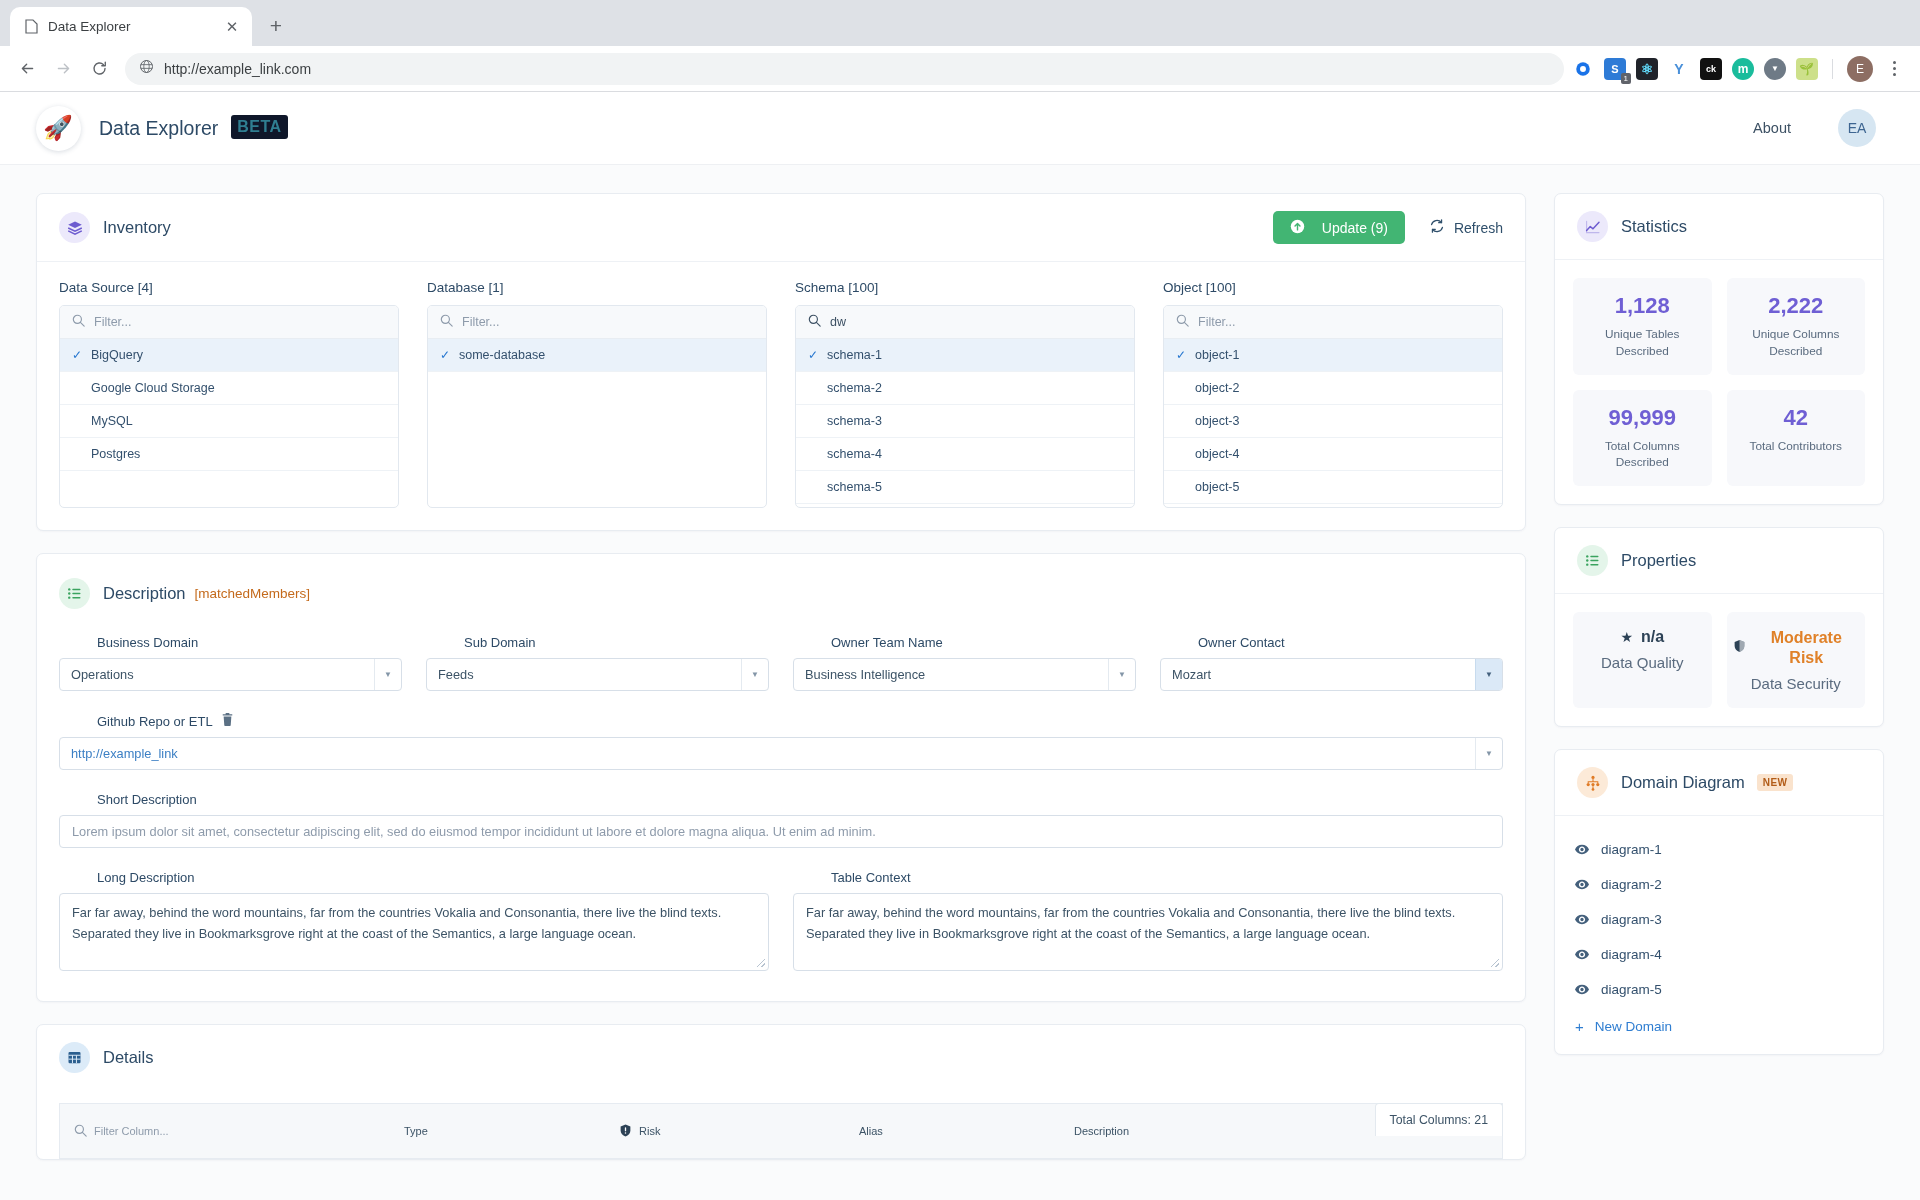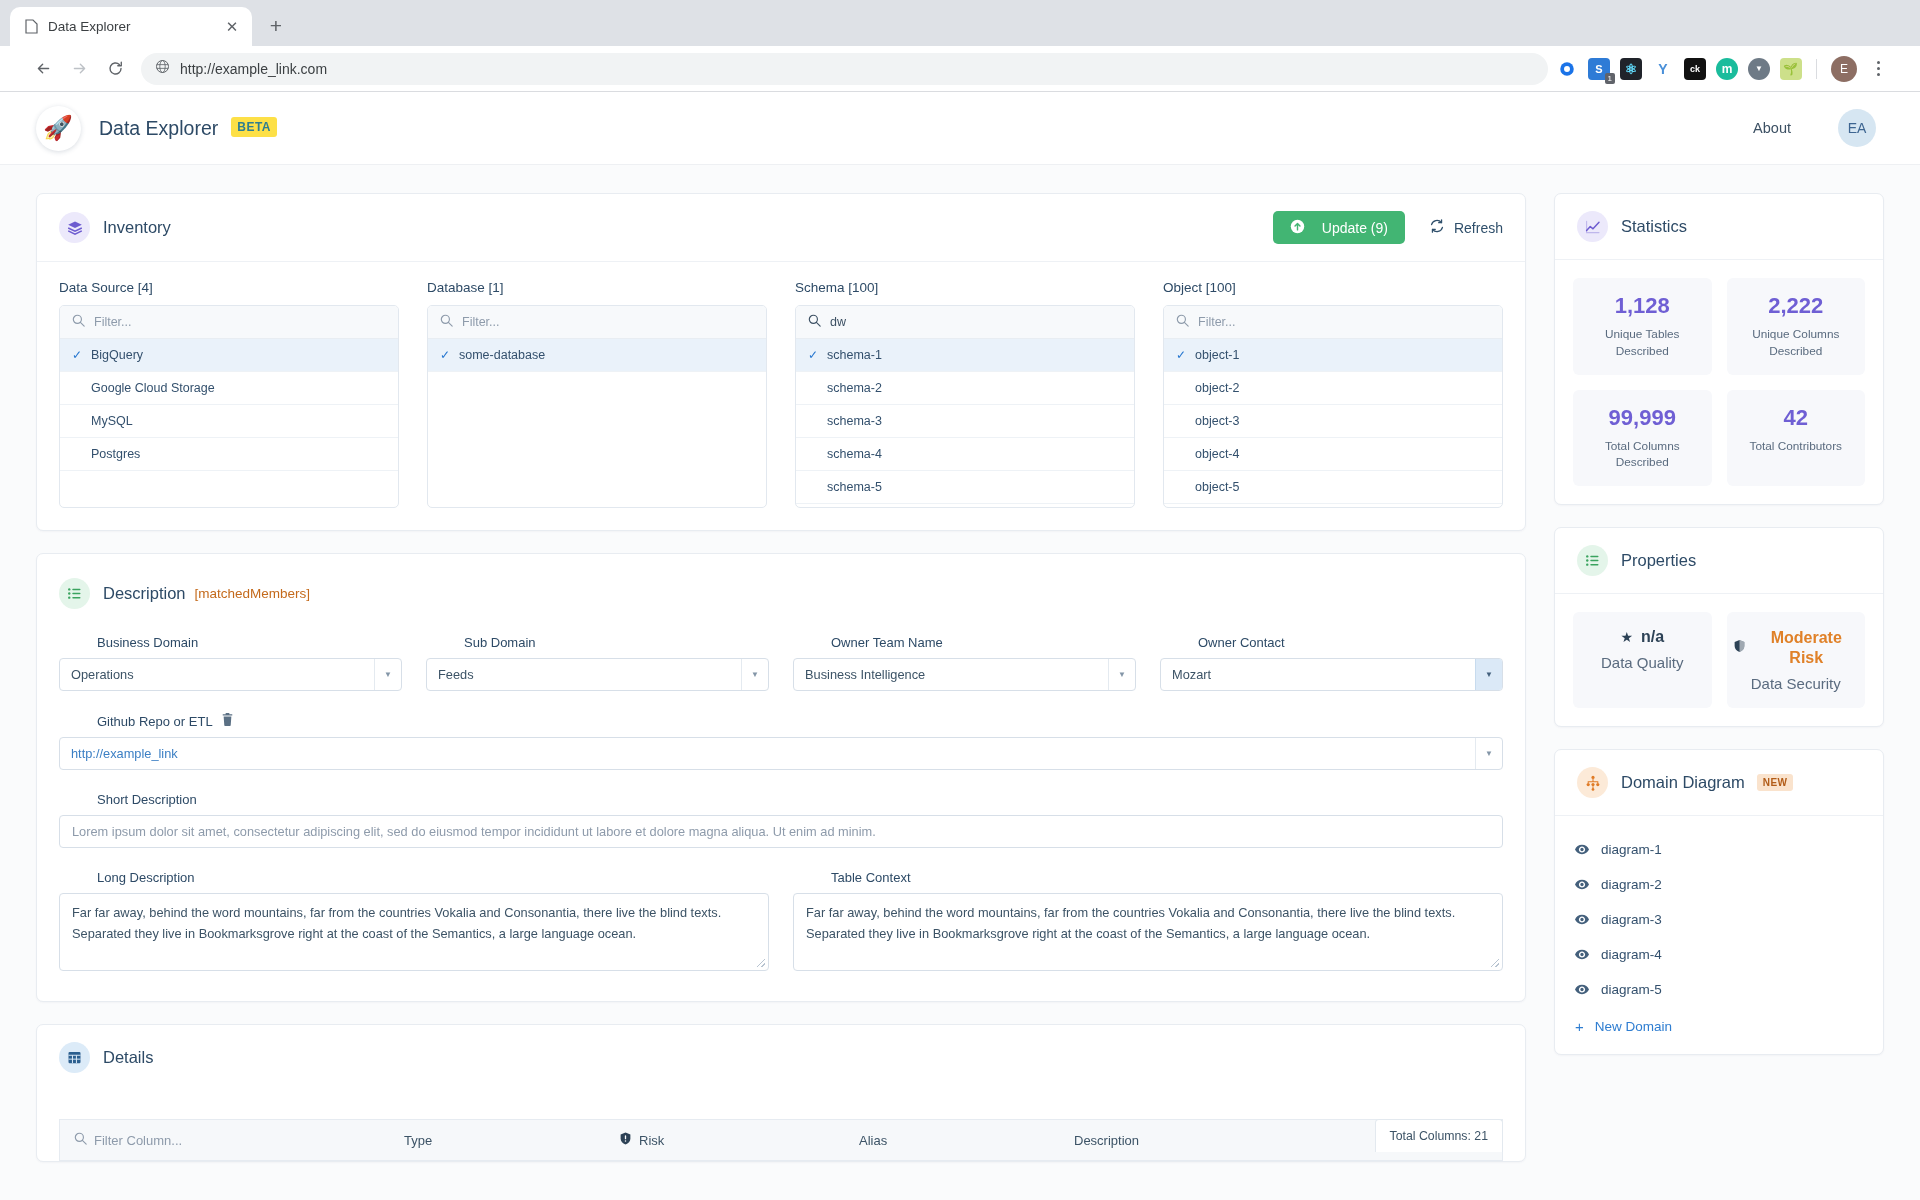--- a/index.html
+++ b/index.html
@@ -33,21 +33,21 @@
     color: #5f6368; font-size: 15px; line-height: 1;
   }
   .newtab {
     width: 30px; height: 30px; margin: 0 0 5px 9px;
     display: flex; align-items: center; justify-content: center;
     color: #5f6368; font-size: 21px; border-radius: 50%;
   }
 
   .browser-toolbar {
     height: 46px; background: #fff;
-    display: flex; align-items: center; padding: 0 27px;
+    display: flex; align-items: center; padding: 0 11px;
     border-bottom: 1px solid #dadce0;
   }
   .nav-btn {
     width: 32px; height: 32px; border-radius: 50%;
     display: flex; align-items: center; justify-content: center;
     color: #5f6368; flex: 0 0 32px; margin-right: 4px;
   }
   .nav-btn.disabled { color: #bdc1c6; }
   .omnibox {
     flex: 1; height: 32px; background: #f1f3f4; border-radius: 16px;
@@ -82,21 +82,21 @@
   .logo-circle {
     width: 45px; height: 45px; border-radius: 50%; background: #fff;
     box-shadow: 0 1px 5px rgba(40,60,90,.18);
     display: flex; align-items: center; justify-content: center;
     font-size: 24px; flex: 0 0 45px;
   }
   .app-title {
     font-size: 19.5px; color: #2d4a66; margin-left: 18px; font-weight: 400;
   }
   .badge-beta {
-    background: #fde047; color: #2f7e91; font-size: 12px; font-weight: bold;
+    background: #0f172a; color: #2f7e91; font-size: 16px; font-weight: bold;
     letter-spacing: .5px; padding: 3px 6px; border-radius: 3px; margin-left: 13px;
     position: relative; top: -1px;
   }
   .header-spacer { flex: 1; }
   .about-link { font-size: 14.5px; color: #3c5063; margin-right: 47px; }
   .avatar-app {
     width: 38px; height: 38px; border-radius: 50%;
     background: #d6e6f2; color: #3d6591; font-size: 14px;
     display: flex; align-items: center; justify-content: center;
   }
@@ -217,22 +217,22 @@
   
   .det-body { padding: 0 22px 0 22px; position: relative; }
   .total-cols {
     position: absolute; right: 22px; top: 0px;
     border: 1px solid #e3e9ef; border-bottom: none; border-radius: 4px 4px 0 0;
     background: #fff; font-size: 12.3px; color: #3c5366;
     padding: 9px 14px;
   }
   .det-table-head {
     display: flex; align-items: center; background: #f6f8fa;
-    border: 1px solid #e6ebf1; height: 42px; margin-top: 40px;
-    font-size: 13px; color: #3c5366;
+    border: 1px solid #e6ebf1; height: 56px; margin-top: 24px;
+    font-size: 11px; color: #3c5366;
   }
   .th { padding: 0 14px; display: flex; align-items: center; gap: 7px; }
   .th.filter { flex: 0 0 330px; color: #8e9bab; }
   .th.type { flex: 0 0 215px; }
   .th.risk { flex: 0 0 240px; }
   .th.alias { flex: 0 0 215px; }
   .th.desc { flex: 1; }
 
   
   .stat-grid { padding: 18px; display: grid; grid-template-columns: 1fr 1fr; gap: 15px; }

